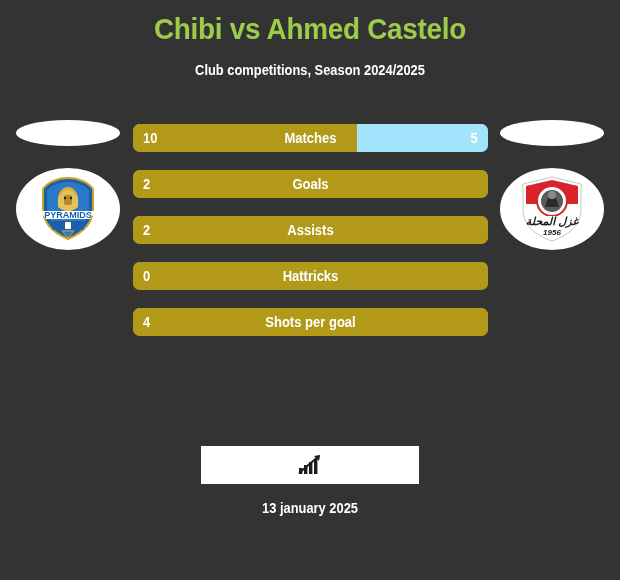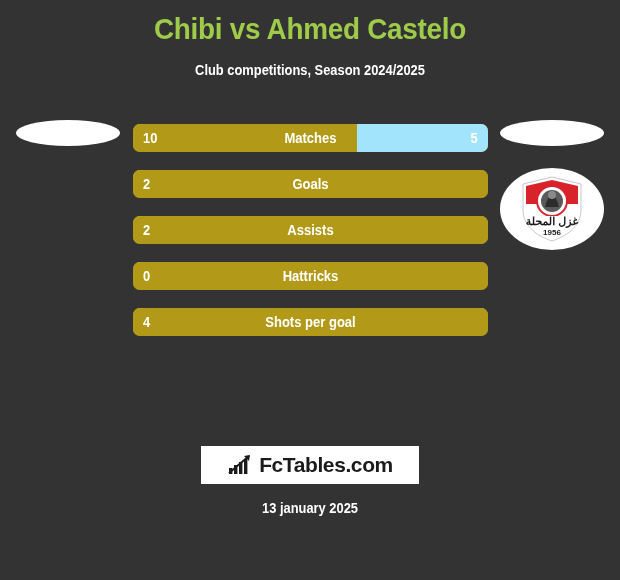--- a/index.html
+++ b/index.html
@@ -37,21 +37,21 @@
     transform: scaleX(0.92);
   }
 
   
   .side {
     position: absolute;
     width: 120px;
     top: 112px;
   }
   .side.left  { left: 8px; }
-  .side.right { right: 8px; }
+  .side.right { right: 8px; font-style: italic; }
 
   .flag-ellipse {
     width: 104px;
     height: 26px;
     margin: 8px auto 0 auto;
     background: #ffffff;
     border-radius: 50%;
   }
 
   .crest-wrap {
@@ -165,20 +165,36 @@
 </head>
 <body>
 
 <div class="page">
 
   <div class="title">Chibi vs Ahmed Castelo</div>
   <div class="subtitle">Club competitions, Season 2024/2025</div>
 
   <div class="side left">
     <div class="flag-ellipse"></div>
+    <div class="crest-wrap">
+      <svg width="72" height="68" viewBox="0 0 72 68">
+        <path d="M36 3 C47 3 57 8 61 14 L61 34 C61 48 50 58 36 64 C22 58 11 48 11 34 L11 14 C15 8 25 3 36 3 Z" fill="#1b5fa8" stroke="#c9a227" stroke-width="2"></path>
+        <path d="M36 7 C45 7 54 11 57 16 L57 33 C57 45 47 54 36 59 C25 54 15 45 15 33 L15 16 C18 11 27 7 36 7 Z" fill="#2a78c8"></path>
+        <ellipse cx="36" cy="24" rx="10" ry="12" fill="#d8b03c"></ellipse>
+        <path d="M26 22 q10 -14 20 0 l0 10 q-10 8 -20 0 Z" fill="#e5c257"></path>
+        <rect x="32" y="20" width="8" height="10" rx="2" fill="#b8892a"></rect>
+        <circle cx="33" cy="23" r="1.2" fill="#1b1b1b"></circle>
+        <circle cx="39" cy="23" r="1.2" fill="#1b1b1b"></circle>
+        <path d="M8 36 L64 36 L58 44 L14 44 Z" fill="#ffffff"></path>
+        <text x="36" y="43" font-family="Liberation Sans, sans-serif" font-size="9" font-weight="bold" fill="#1b5fa8" text-anchor="middle">PYRAMIDS</text>
+        <rect x="20" y="46" width="32" height="9" rx="2" fill="#1b5fa8"></rect>
+        <rect x="33" y="47" width="6" height="7" rx="1" fill="#ffffff"></rect>
+        <path d="M30 56 L42 56 L36 63 Z" fill="#2a78c8" stroke="#c9a227" stroke-width="1"></path>
+      </svg>
+    </div>
   </div>
 
   <div class="side right">
     <div class="flag-ellipse"></div>
     <div class="crest-wrap">
       <svg width="70" height="70" viewBox="0 0 70 70">
         <path d="M35 3 L64 10 L64 36 C64 52 50 62 35 67 C20 62 6 52 6 36 L6 10 Z" fill="#ffffff" stroke="#c7c7c7" stroke-width="1"></path>
         <path d="M35 6 L61 12 L61 30 L9 30 L9 12 Z" fill="#d8232a"></path>
         <path d="M9 30 L61 30 L61 36 C61 50 48 59 35 64 C22 59 9 50 9 36 Z" fill="#ffffff"></path>
         <circle cx="35" cy="27" r="15" fill="#ffffff" stroke="#d8232a" stroke-width="2"></circle>
@@ -236,18 +252,17 @@
 
   <div class="brand">
     <svg width="26" height="24" viewBox="0 0 26 24">
       <path d="M2 20 L22 3" stroke="#1b1b1b" stroke-width="2" fill="none"></path>
       <path d="M17 3 L23 2 L22 8 Z" fill="#1b1b1b"></path>
       <rect x="2" y="15" width="3.4" height="6" fill="#1b1b1b"></rect>
       <rect x="7" y="12" width="3.4" height="9" fill="#1b1b1b"></rect>
       <rect x="12" y="9" width="3.4" height="12" fill="#1b1b1b"></rect>
       <rect x="17" y="6" width="3.4" height="15" fill="#1b1b1b"></rect>
     </svg>
-    <span class="brand-text">FcTables.com</span>
   </div>
 
   <div class="date">13 january 2025</div>
 
 </div>
 
 </body></html>

